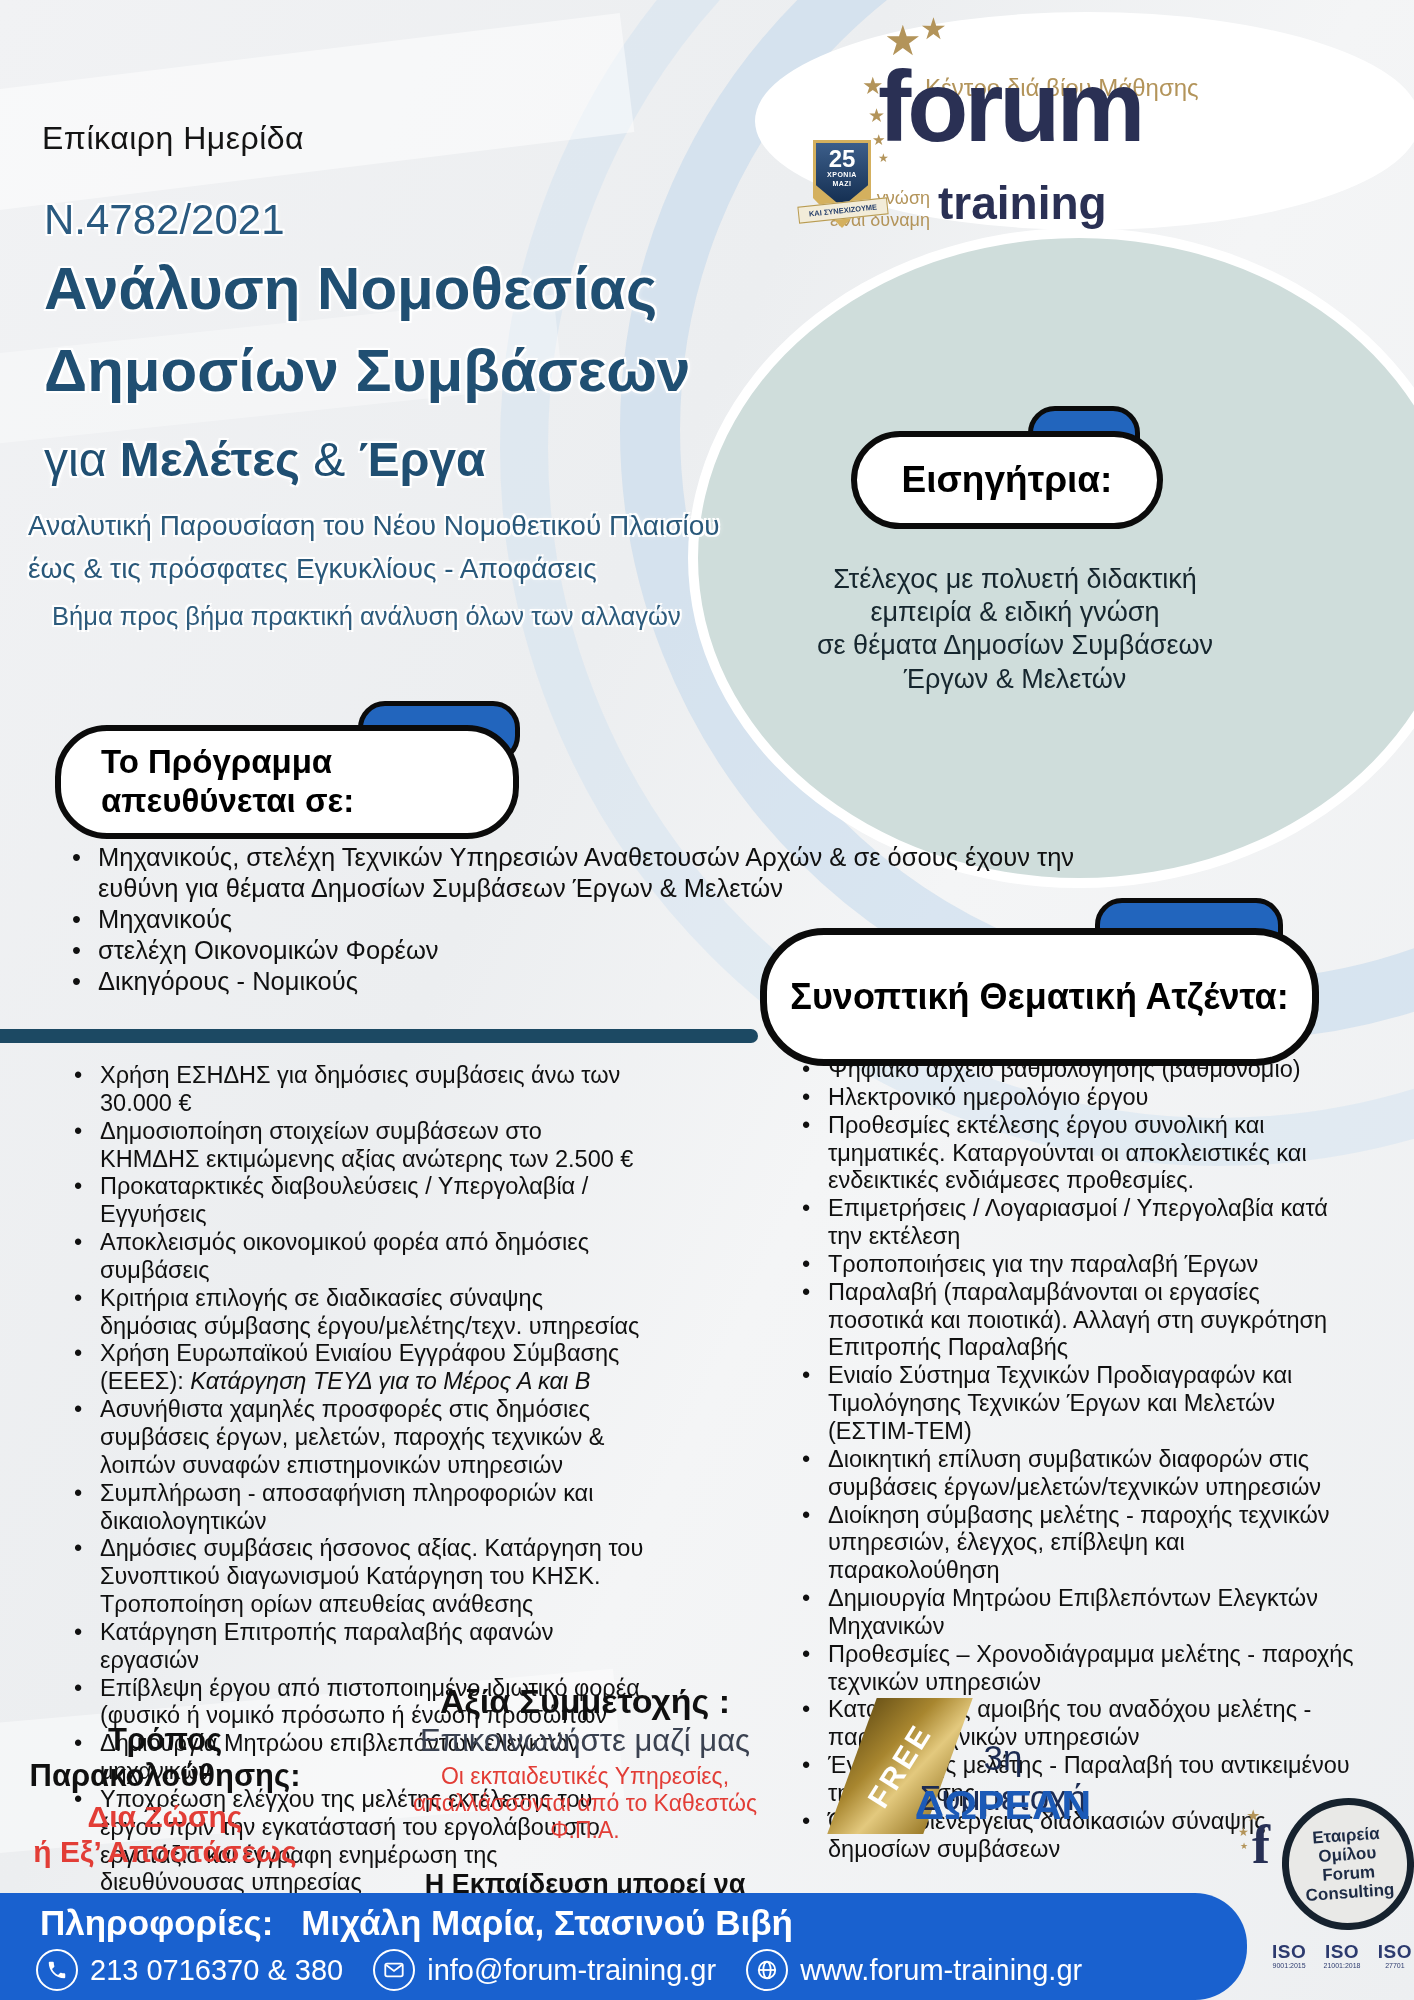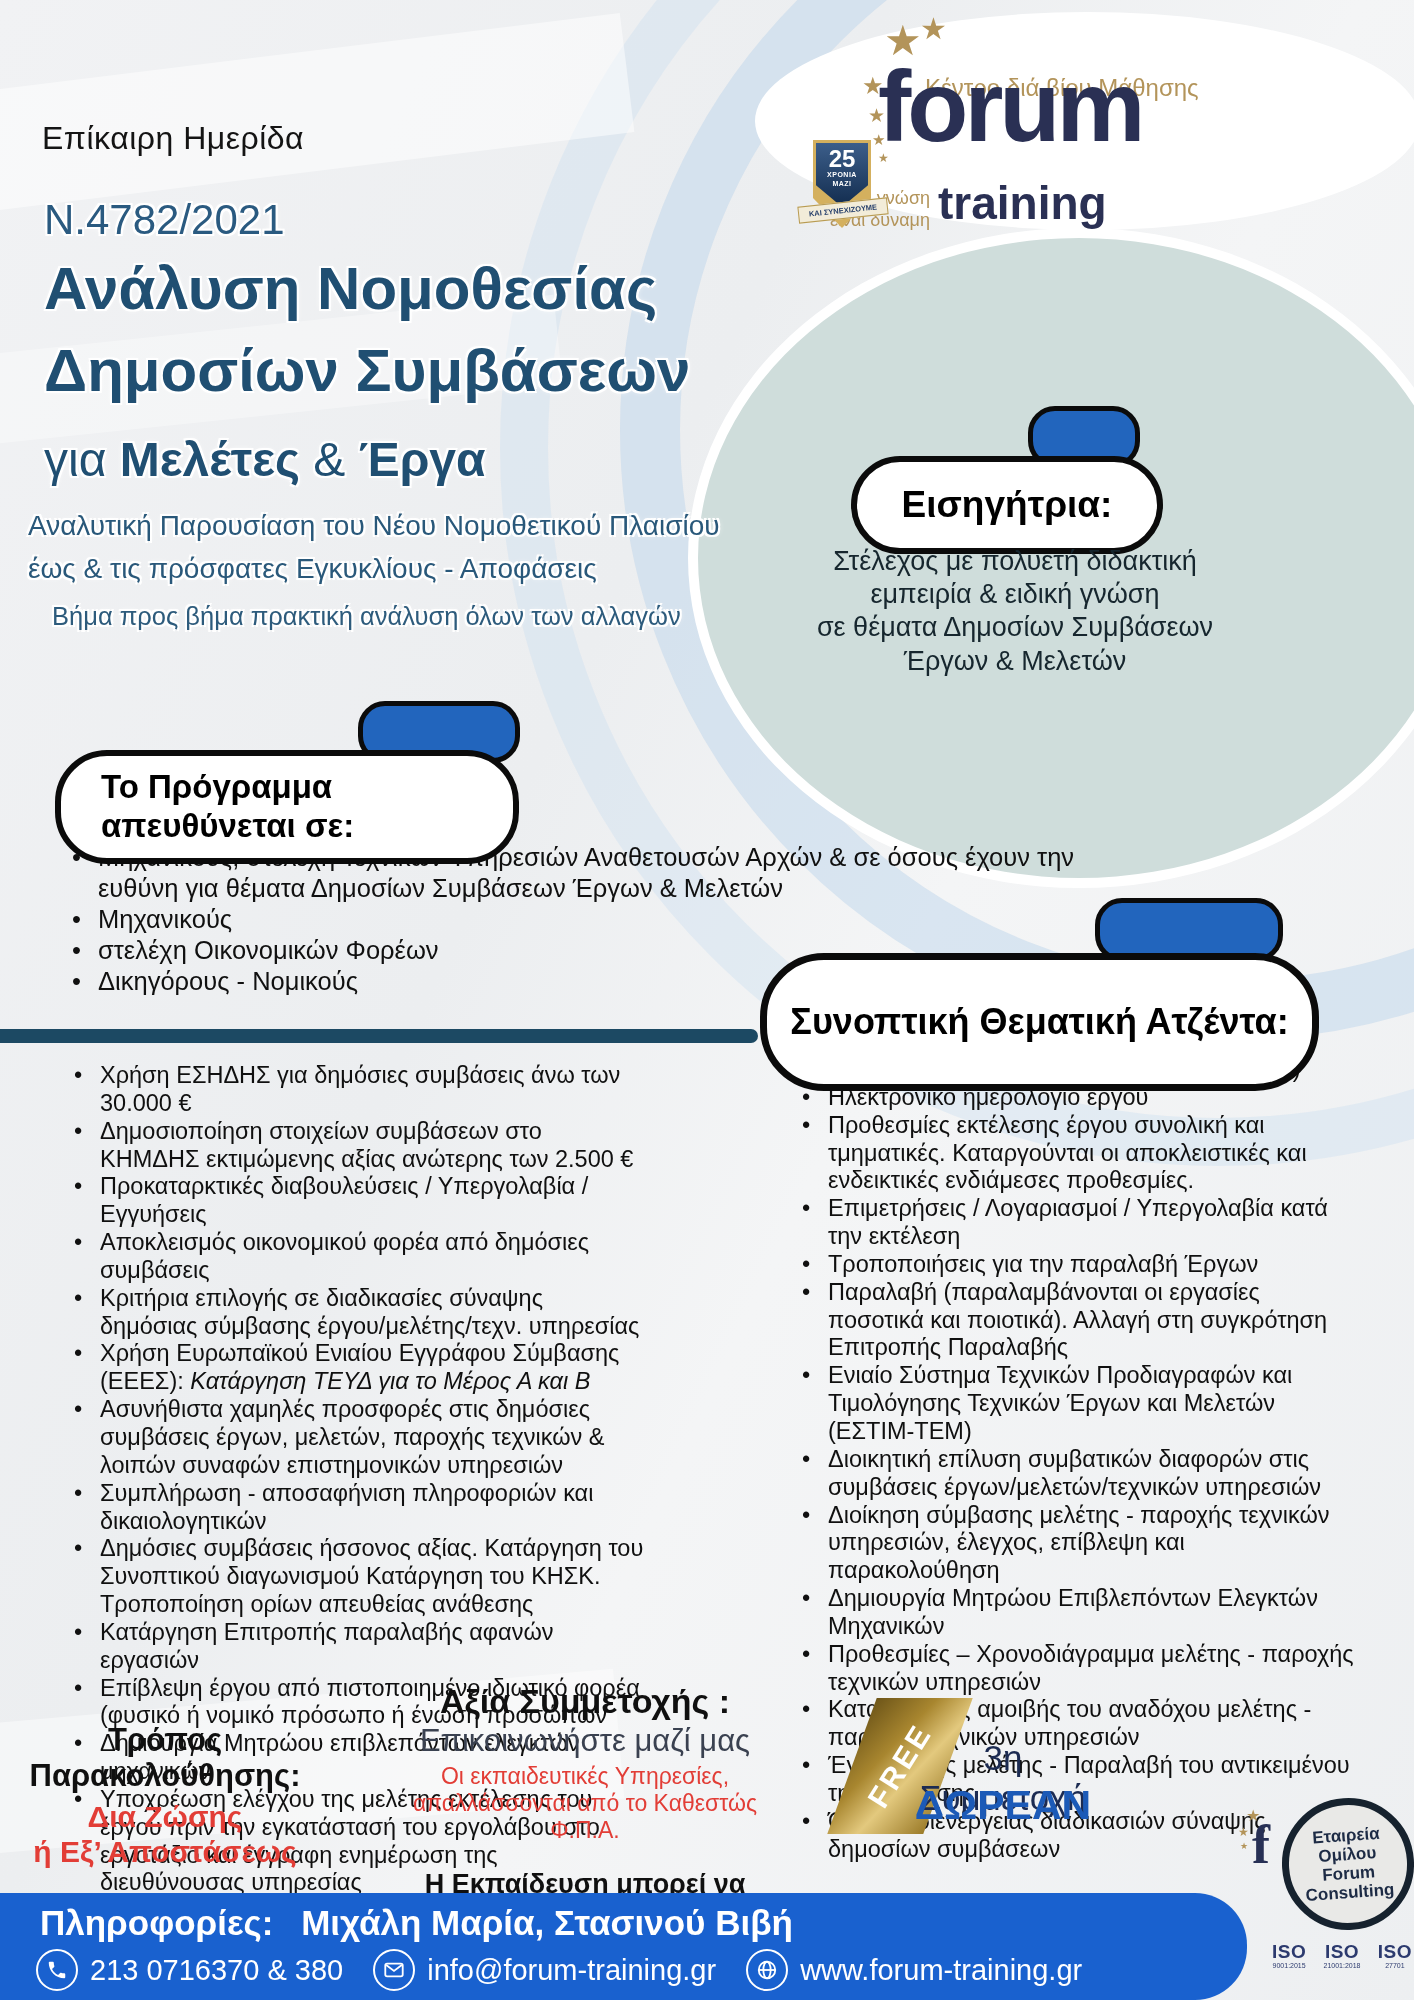--- a/index.html
+++ b/index.html
@@ -37,25 +37,25 @@
   .law{position:absolute;left:44px;top:196px;font-size:42px;color:#2a5a80;z-index:2;}
   .main-title{position:absolute;left:44px;top:248px;font-size:60px;font-weight:700;color:#204f72;line-height:82px;z-index:2;}
   .for-line{position:absolute;left:44px;top:432px;font-size:48px;color:#204f72;z-index:2;}
   .for-line .b{font-weight:700;}
   .subtitle{position:absolute;left:28px;top:504px;font-size:28px;color:#29587a;line-height:1.55;z-index:2;}
   .subtitle3{position:absolute;left:52px;top:602px;font-size:25.5px;color:#2d5b7c;z-index:2;}
   
   .big-circle{position:absolute;left:688px;top:228px;width:762px;height:640px;border-radius:50%;
     background:#cfdddb;border:10px solid #fff;z-index:1;}
   .pill{position:absolute;background:#fff;border:6px solid #0b0b0b;border-radius:52px;z-index:3;
-    display:flex;align-items:center;justify-content:center;color:#000;margin-top:25px;}
+    display:flex;align-items:center;justify-content:center;color:#000;}
   .tab{position:absolute;background:#2265bd;border:5px solid #0b0b0b;border-radius:27px;z-index:2;}
   .inst-pill{left:851px;top:431px;width:300px;height:86px;font-size:37px;font-weight:700;}
   .inst-tab{left:1028px;top:406px;width:102px;height:52px;}
-  .inst-desc{position:absolute;left:798px;top:545px;width:434px;text-align:center;font-size:27px;color:#16262e;
+  .inst-desc{position:absolute;left:798px;top:563px;width:434px;text-align:center;font-size:27px;color:#16262e;
     line-height:1.23;white-space:pre-line;z-index:3;}
   
   .aud-pill{left:55px;top:725px;width:412px;height:102px;justify-content:flex-start;padding-left:40px;
     flex-direction:column;align-items:flex-start;font-size:33px;font-weight:700;line-height:1.18;display:flex;justify-content:center;}
   .aud-tab{left:358px;top:701px;width:152px;height:52px;}
   ul.blist{list-style:none;margin:0;padding:0;z-index:2;position:absolute;color:#101010;}
   ul.blist li{position:relative;padding-left:36px;}
   ul.blist li::before{content:"•";position:absolute;left:10px;}
   .aud-list{left:62px;top:842px;width:1040px;font-size:25.5px;line-height:1.22;}
   

